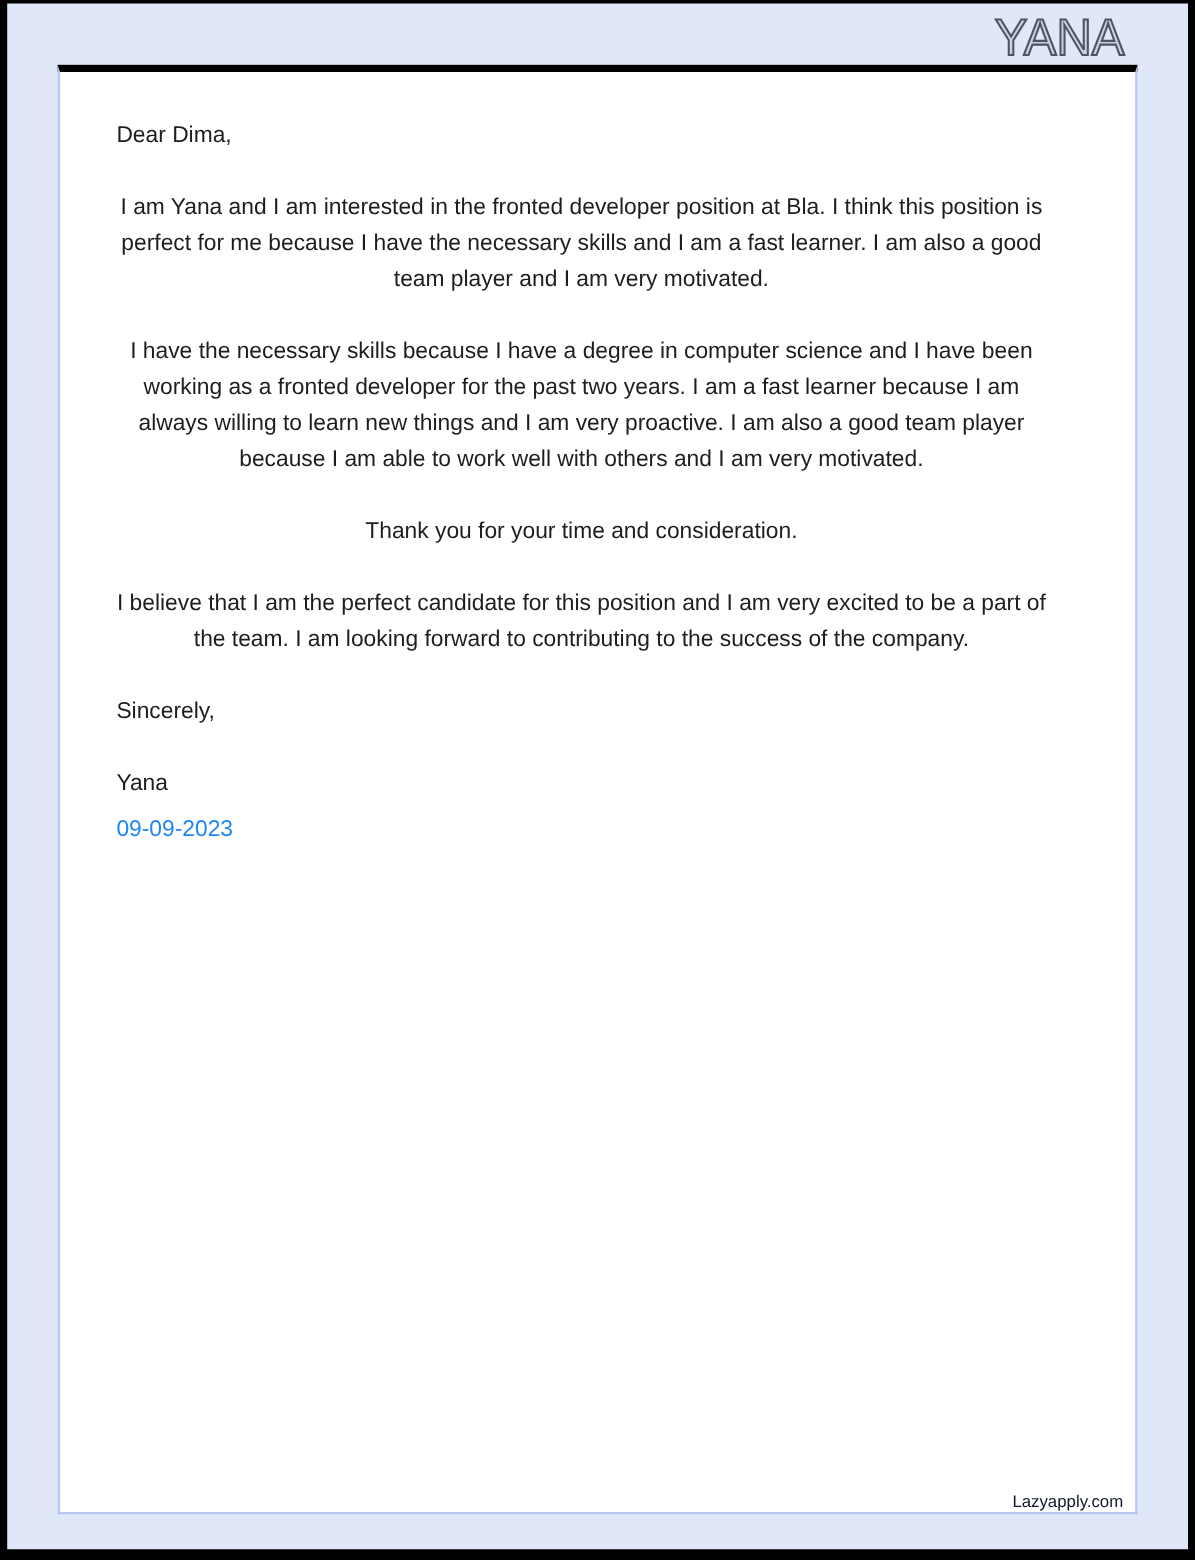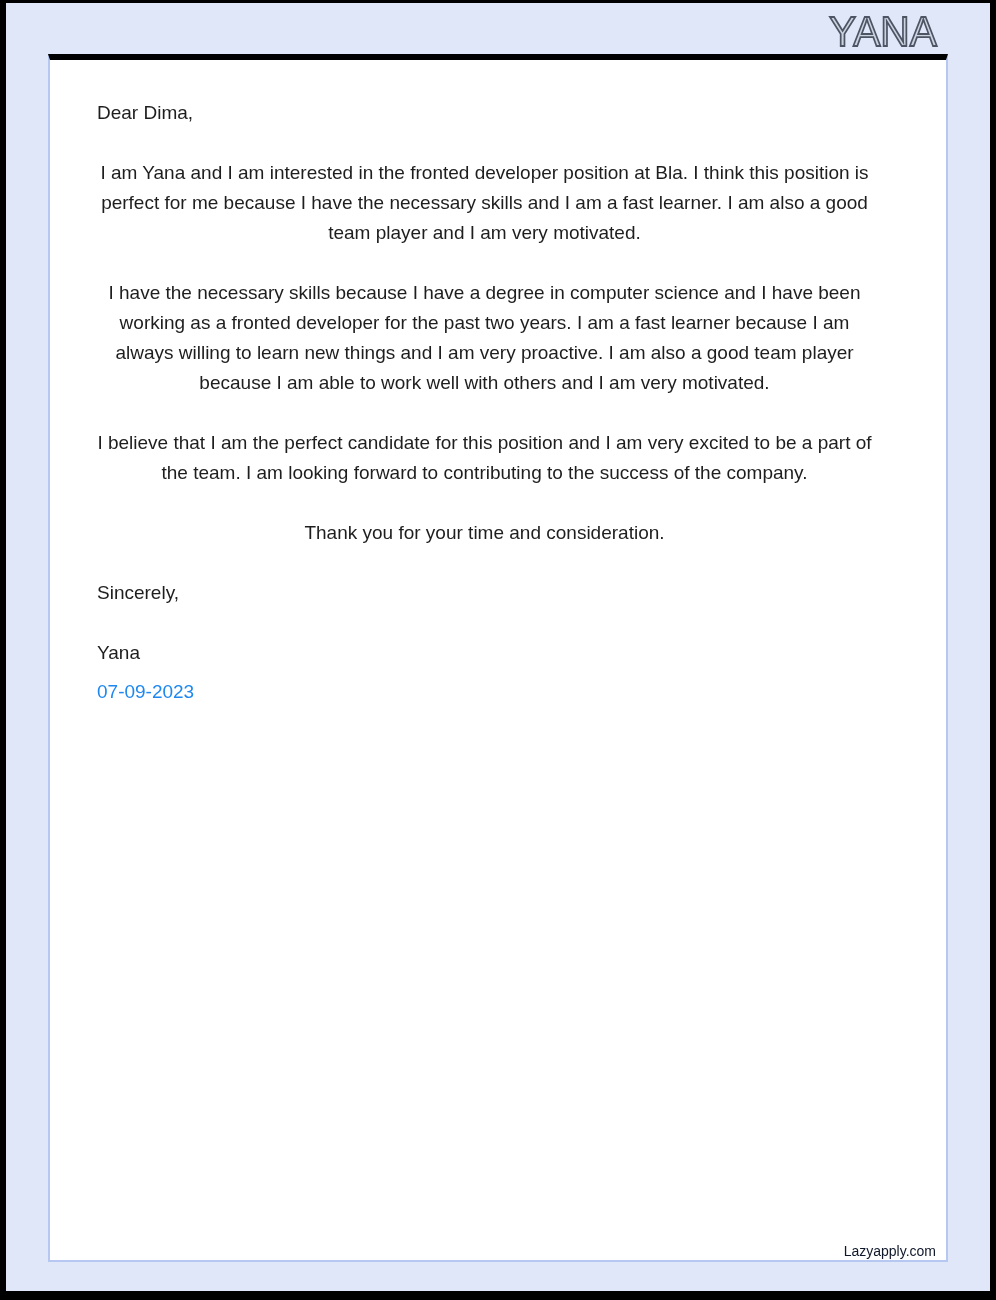--- a/index.html
+++ b/index.html
@@ -62,20 +62,20 @@
   <svg width="112" height="42" viewBox="0 0 112 42">
     <text x="1" y="35" font-family="Liberation Sans, sans-serif" font-size="43" fill="#ccd3df" stroke="#4d5565" stroke-width="1.8" textLength="108" lengthAdjust="spacingAndGlyphs">YANA</text>
   </svg>
 </div>
 
 <div class="document">
   <div class="content">
     <p class="salutation">Dear Dima,</p>
     <p class="paragraph">I am Yana and I am interested in the fronted developer position at Bla. I think this position is perfect for me because I have the necessary skills and I am a fast learner. I am also a good team player and I am very motivated.</p>
     <p class="paragraph">I have the necessary skills because I have a degree in computer science and I have been working as a fronted developer for the past two years. I am a fast learner because I am always willing to learn new things and I am very proactive. I am also a good team player because I am able to work well with others and I am very motivated.</p>
+    <p class="paragraph">Thank you for your time and consideration.</p>
     <p class="paragraph">I believe that I am the perfect candidate for this position and I am very excited to be a part of the team. I am looking forward to contributing to the success of the company.</p>
-    <p class="paragraph">Thank you for your time and consideration.</p>
     <p class="closing">Sincerely,</p>
     <p class="signature">Yana</p>
-    <p class="date">07-09-2023</p>
+    <p class="date">09-09-2023</p>
   </div>
   <div class="doc-footer">Lazyapply.com</div>
 </div>
 
 </body></html>

